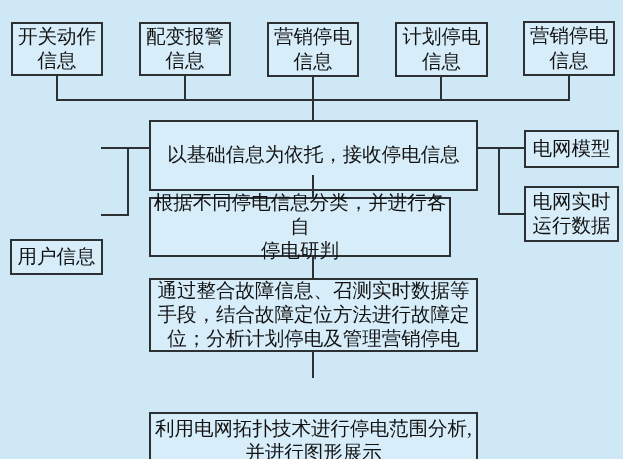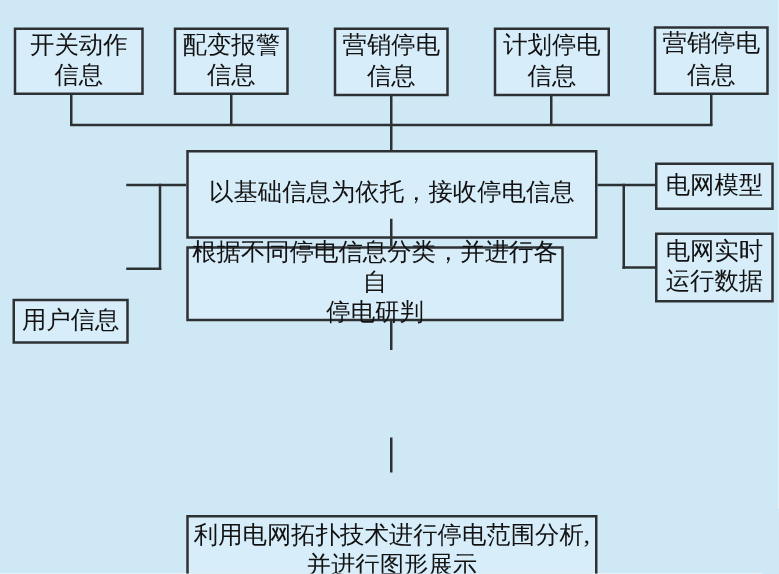--- a/index.html
+++ b/index.html
@@ -18,21 +18,21 @@
   }
   .hline,.vline{position:absolute;background:#2e3133;}
   .hline{height:2px;}
   .vline{width:2px;}
 </style>
 </head>
 <body>
 
 <div class="canvas">
 
-  <div class="box" style="left:11px;top:22px;width:104px;height:54px;">开关动作
+  <div class="box" style="left:11px;top:22px;width:92px;height:54px;">开关动作
 信息</div>
   <div class="box" style="left:139px;top:22px;width:92px;height:54px;">配变报警
 信息</div>
   <div class="box" style="left:267px;top:22px;width:92px;height:55px;">营销停电
 信息</div>
   <div class="box" style="left:395px;top:22px;width:93px;height:55px;">计划停电
 信息</div>
   <div class="box" style="left:523px;top:21px;width:92px;height:55px;">营销停电
 信息</div>
 
@@ -58,18 +58,21 @@
   <div class="vline" style="left:498px;top:147px;height:68px;"></div>
   <div class="hline" style="left:498px;top:213px;width:26px;"></div>
 
   <div class="box" style="left:149px;top:120px;width:329px;height:71px;">以基础信息为依托，接收停电信息</div>
   <div class="vline" style="left:312px;top:175px;height:24px;"></div>
 
   <div class="box" style="left:149px;top:197px;width:302px;height:60px;">根据不同停电信息分类，并进行各自
 停电研判</div>
   <div class="vline" style="left:312px;top:255px;height:25px;"></div>
 
+  <div class="box" style="left:149px;top:278px;width:329px;height:74px;">通过整合故障信息、召测实时数据等
+手段，结合故障定位方法进行故障定
+位；分析计划停电及管理营销停电</div>
   <div class="vline" style="left:312px;top:350px;height:28px;"></div>
 
   <div class="box" style="left:149px;top:376px;width:329px;height:58px;margin-top:36px;">利用电网拓扑技术进行停电范围分析,
 并进行图形展示</div>
 
 </div>
 
 </body></html>

